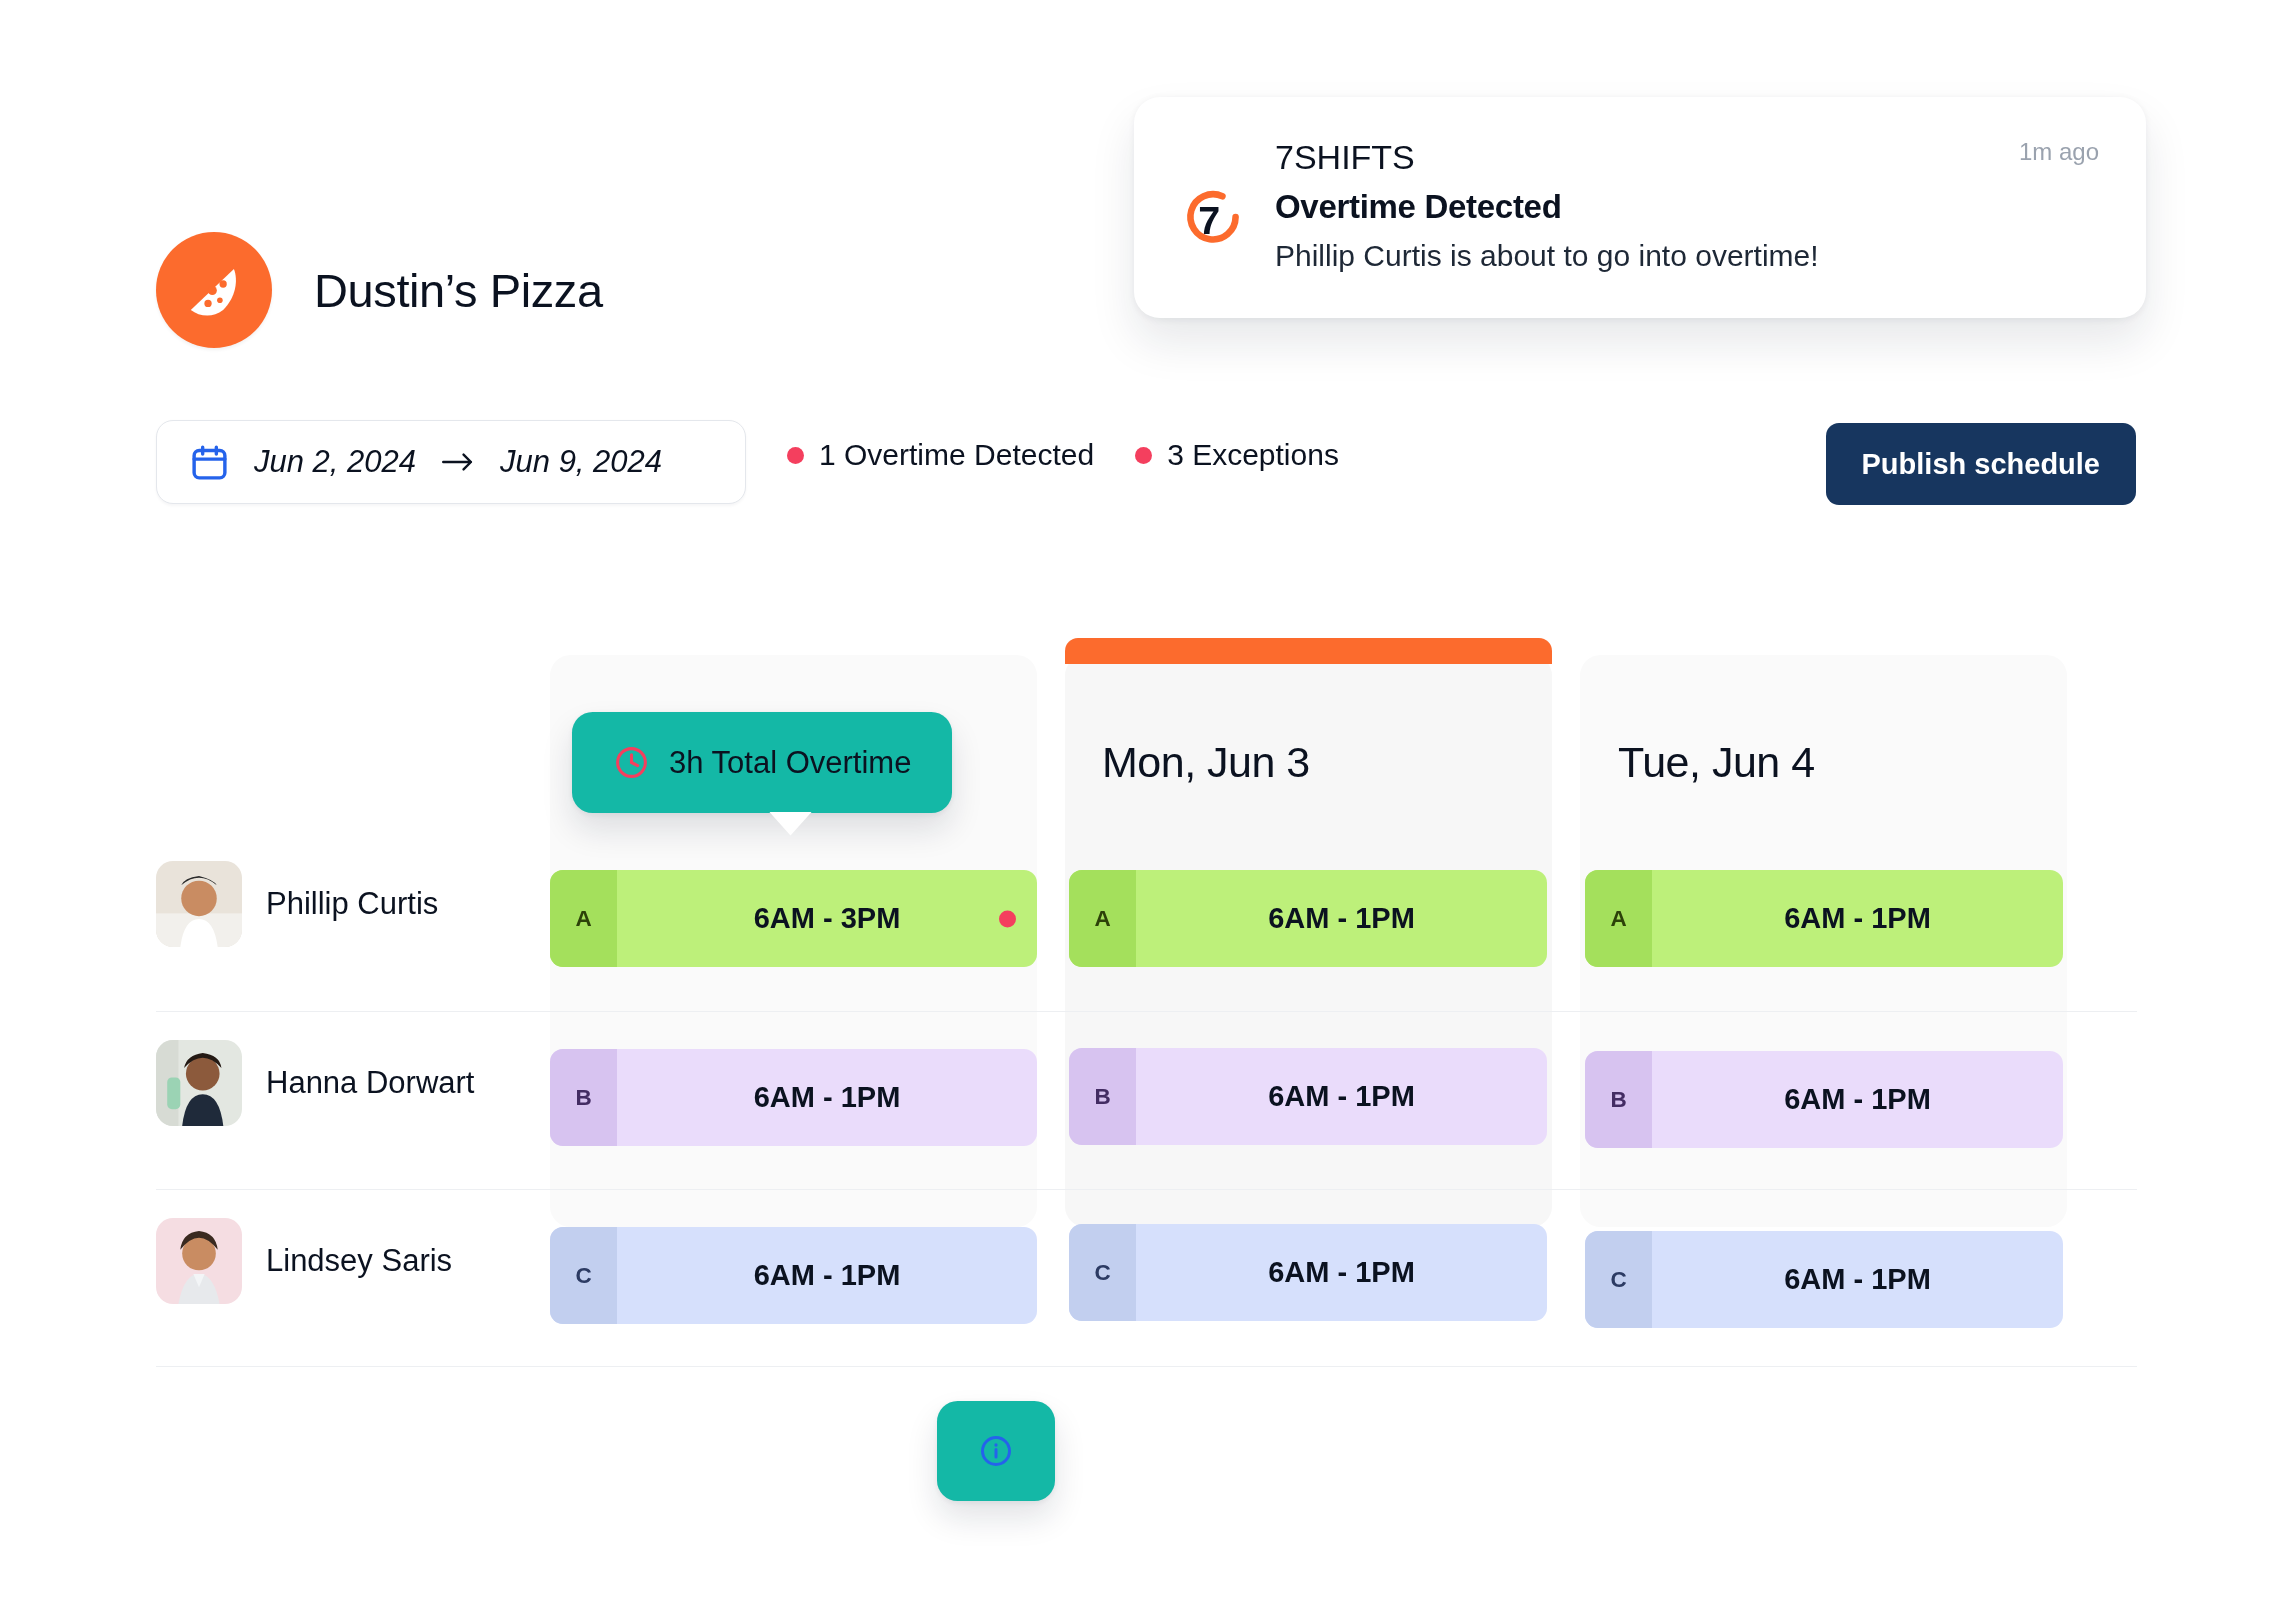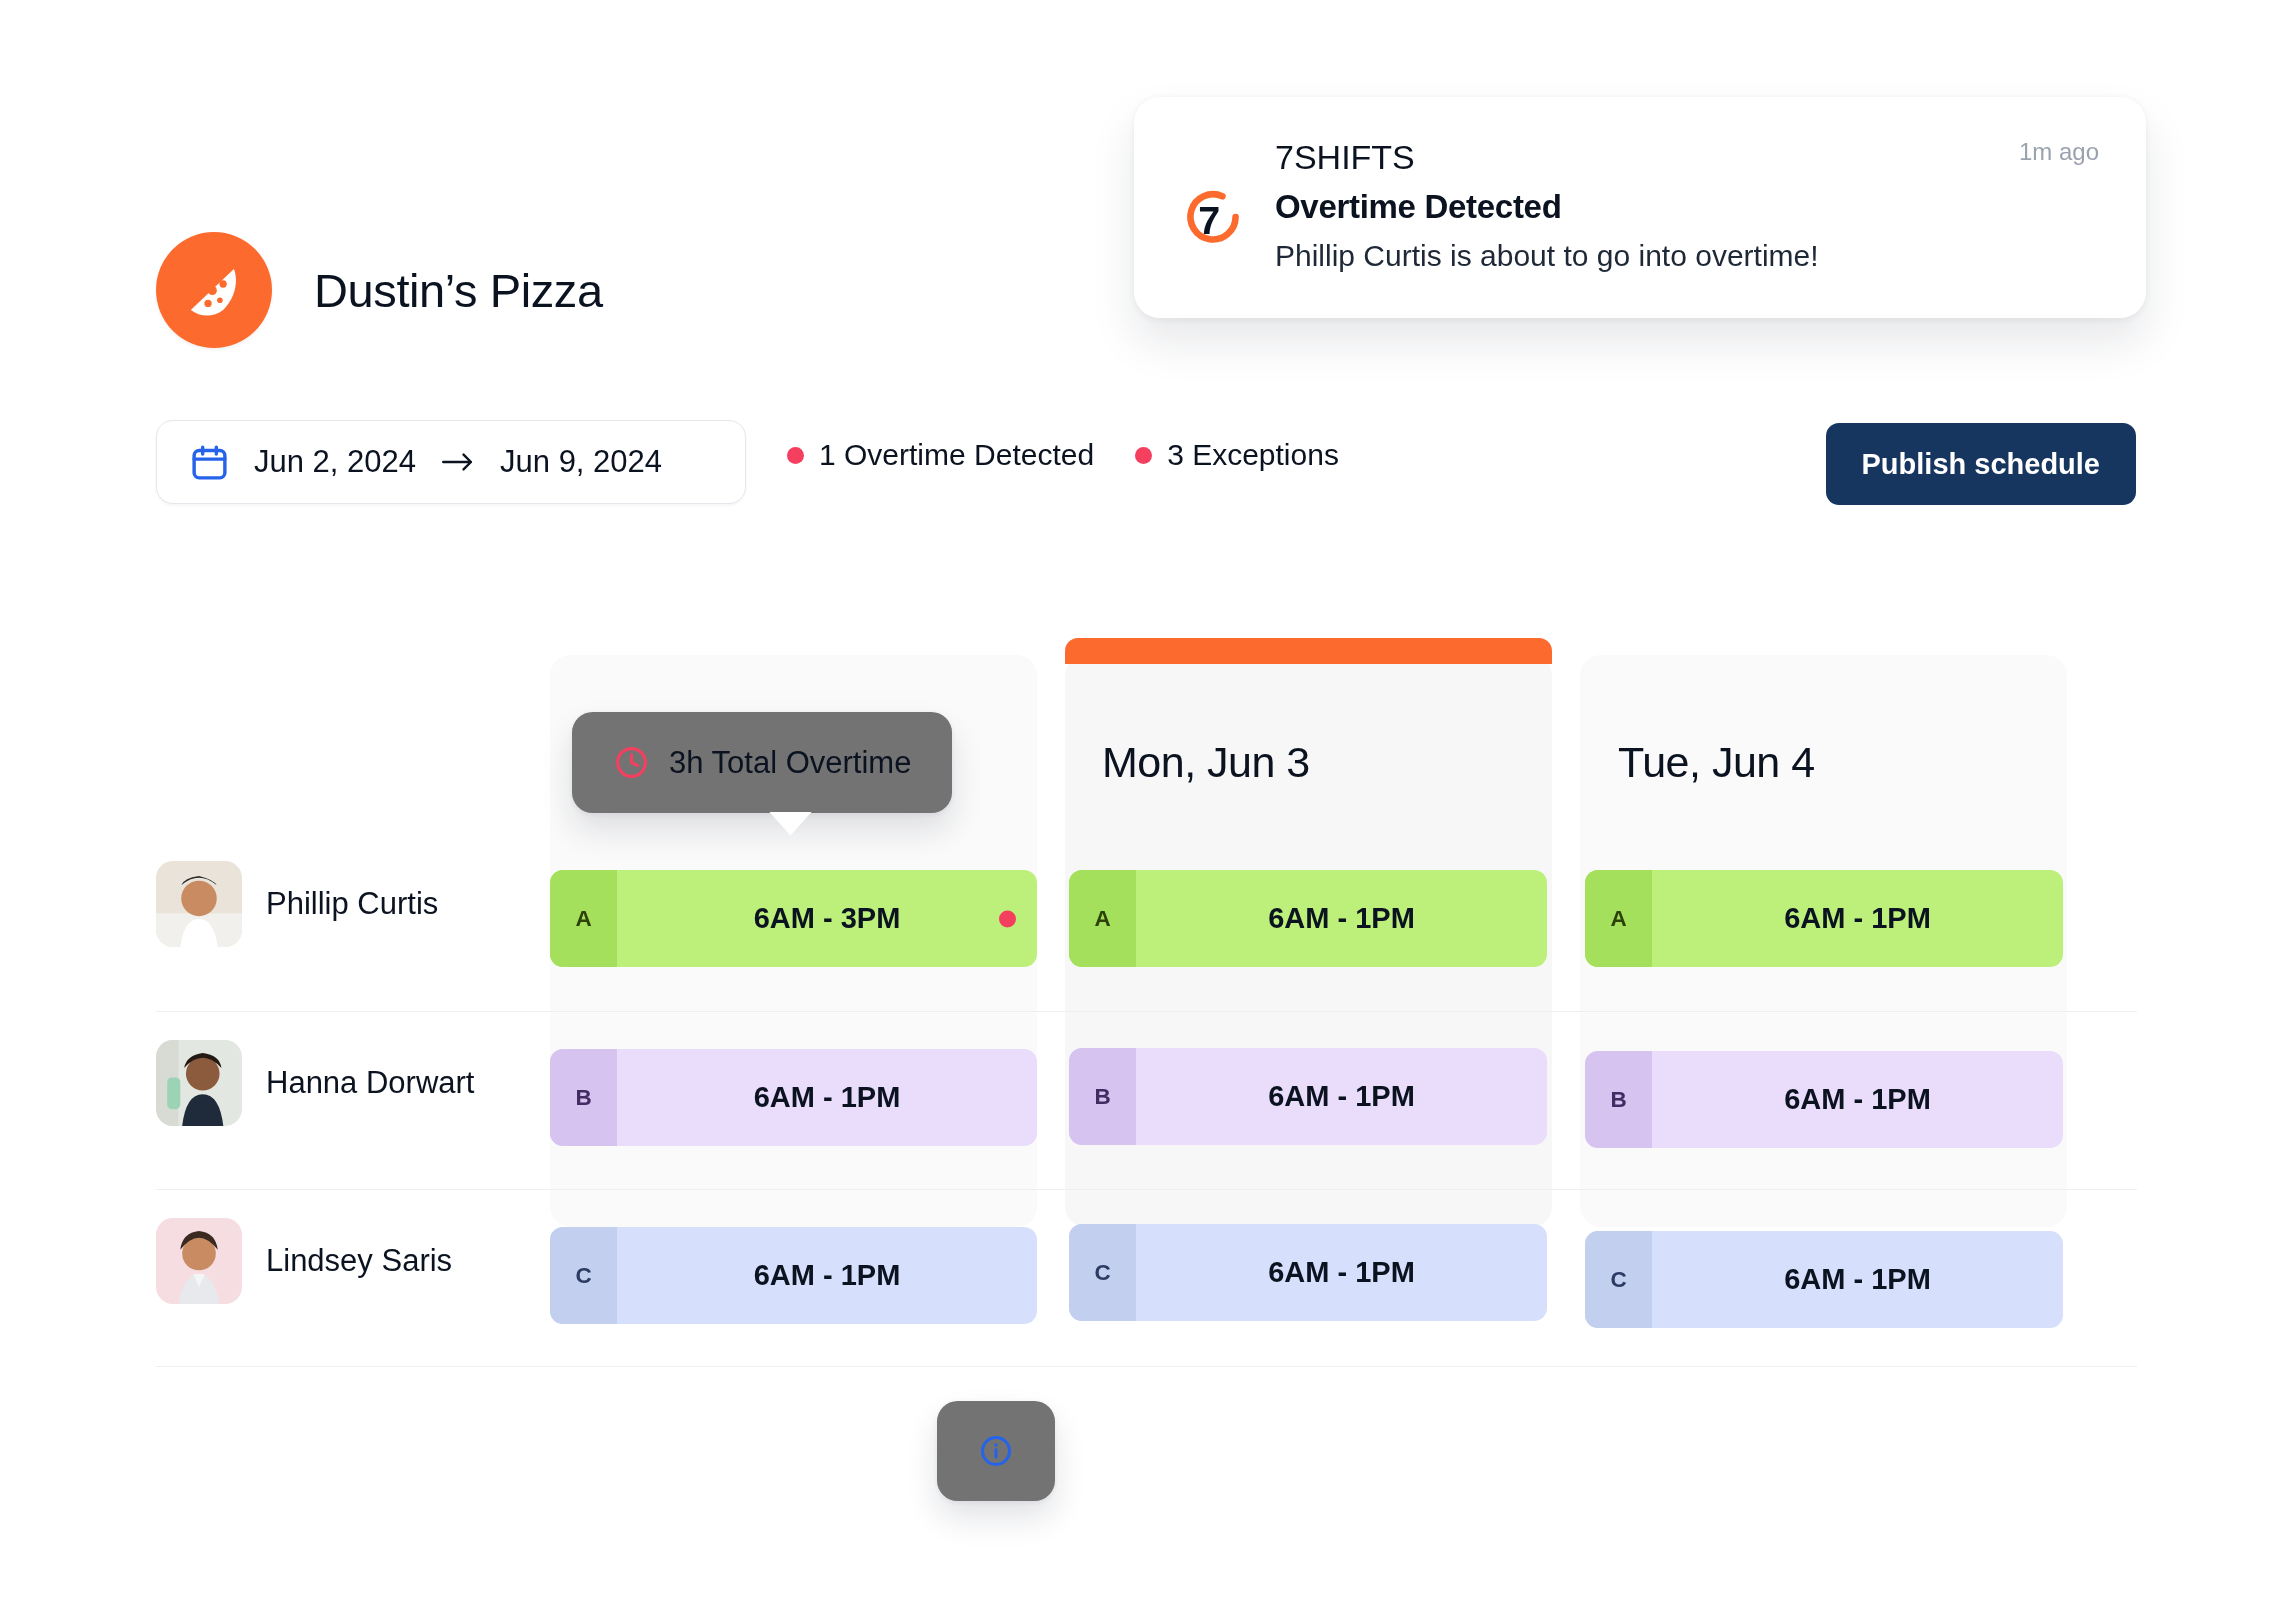--- a/index.html
+++ b/index.html
@@ -84,21 +84,21 @@
     min-width: 590px;
     background: #fff;
     border: 0.9px solid #E4E7EC;
     border-radius: 17px;
     box-shadow: 0 1.9px 2.8px rgba(16,24,40,.04);
     display: flex; align-items: center;
     padding: 0 39px 0 32px;
     gap: 24px;
   }
   .cal-icon { width: 41px; height: 41px; flex: none; }
-  .date-txt { font-size: 31px; color: #0B1220; }
+  .date-txt { font-size: 31px; color: #0B1220; font-style: italic; }
   .arrow-icon { width: 36px; height: 24px; }
 
   .stats {
     position: absolute;
     left: 787px; top: 438px;
     display: flex; align-items: center; gap: 41px;
   }
   .stat { display: flex; align-items: center; gap: 15px; justify-content: flex-end; }
   .dot { width: 17px; height: 17px; border-radius: 50%; background: #F43F5E; }
   .stat-label { font-size: 30px; color: #0B1220; }
@@ -221,21 +221,21 @@
   .green { background: #BDF07A; }
   .green .tag { background: #A4E05C; color: #2C4209; }
   .purple { background: #EADCFB; }
   .purple .tag { background: #D7C3F0; color: #432C63; }
   .blue { background: #D6E0FC; }
   .blue .tag { background: #C2CFEF; color: #2C3B63; }
 
   
   .tooltip {
     position: absolute;
-    background: #737373;
+    background: #14b8a6;
     border-radius: 20.6px;
     box-shadow: 0 17px 32px rgba(18,27,48,.12), 0 1.9px 5.6px rgba(18,27,48,.06);
     display: flex; align-items: center; gap: 19px;
     padding: 32px 41px;
     font-size: 31px;
     color: #0B1220;
     white-space: nowrap;
   }
   .tooltip .tip-arrow {
     position: absolute;

